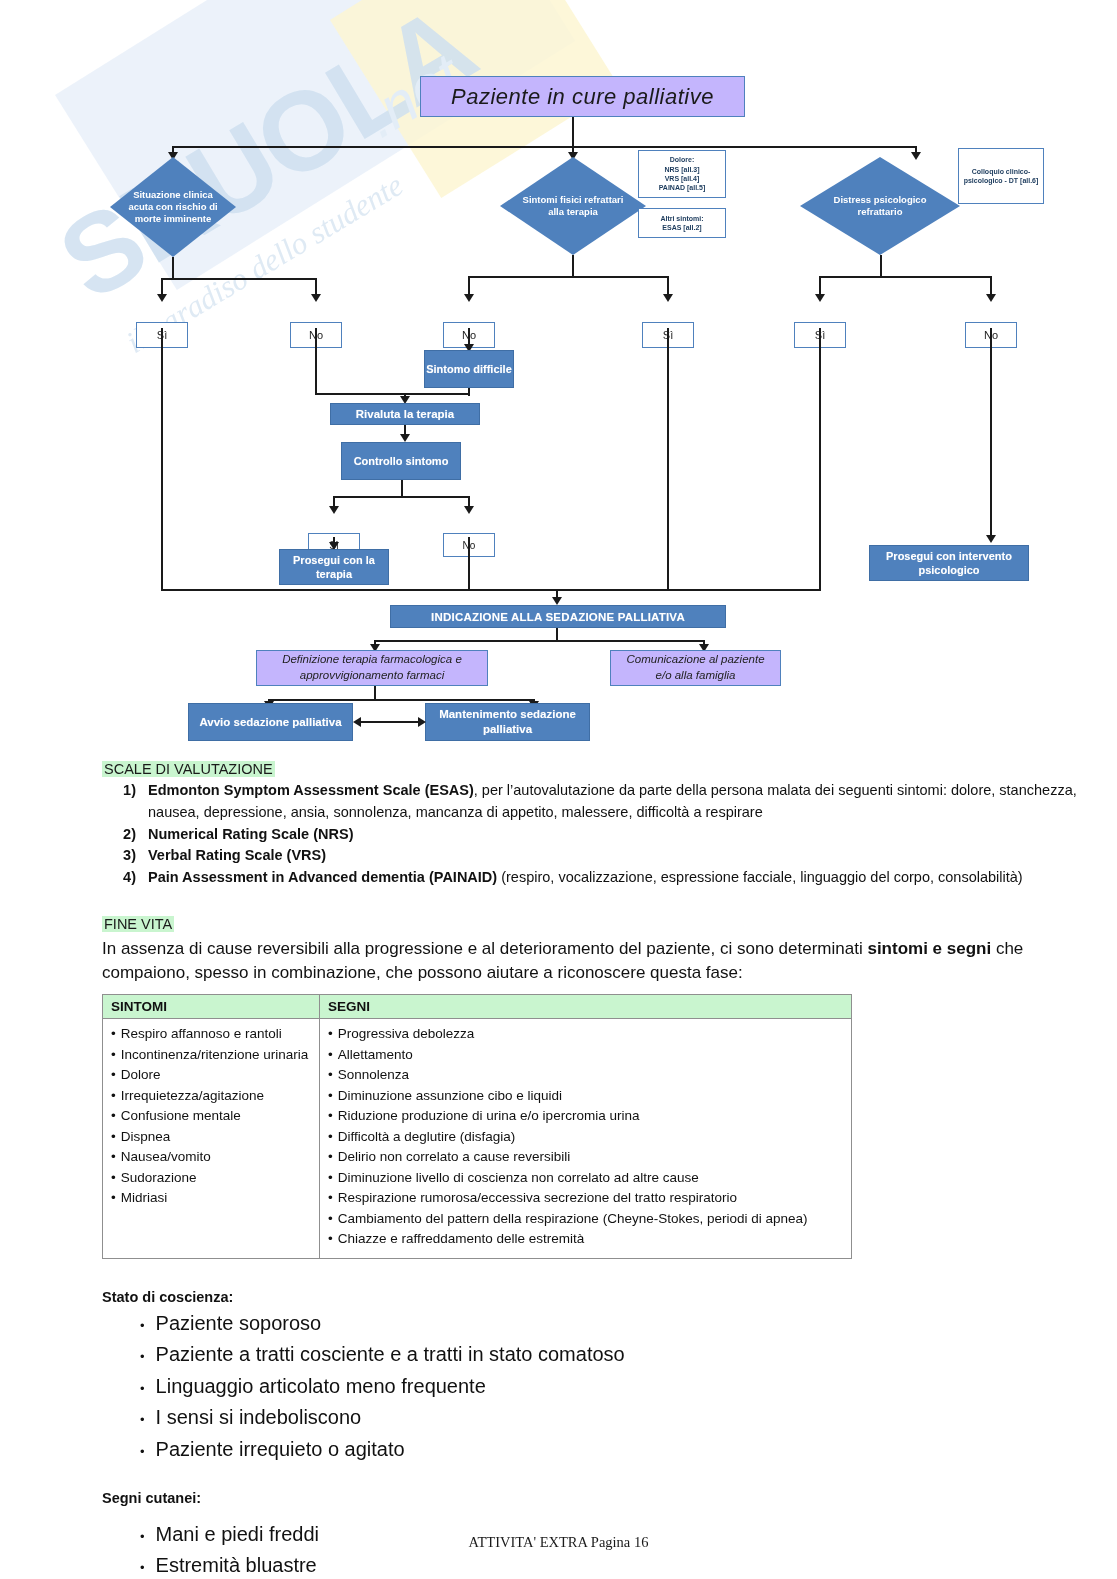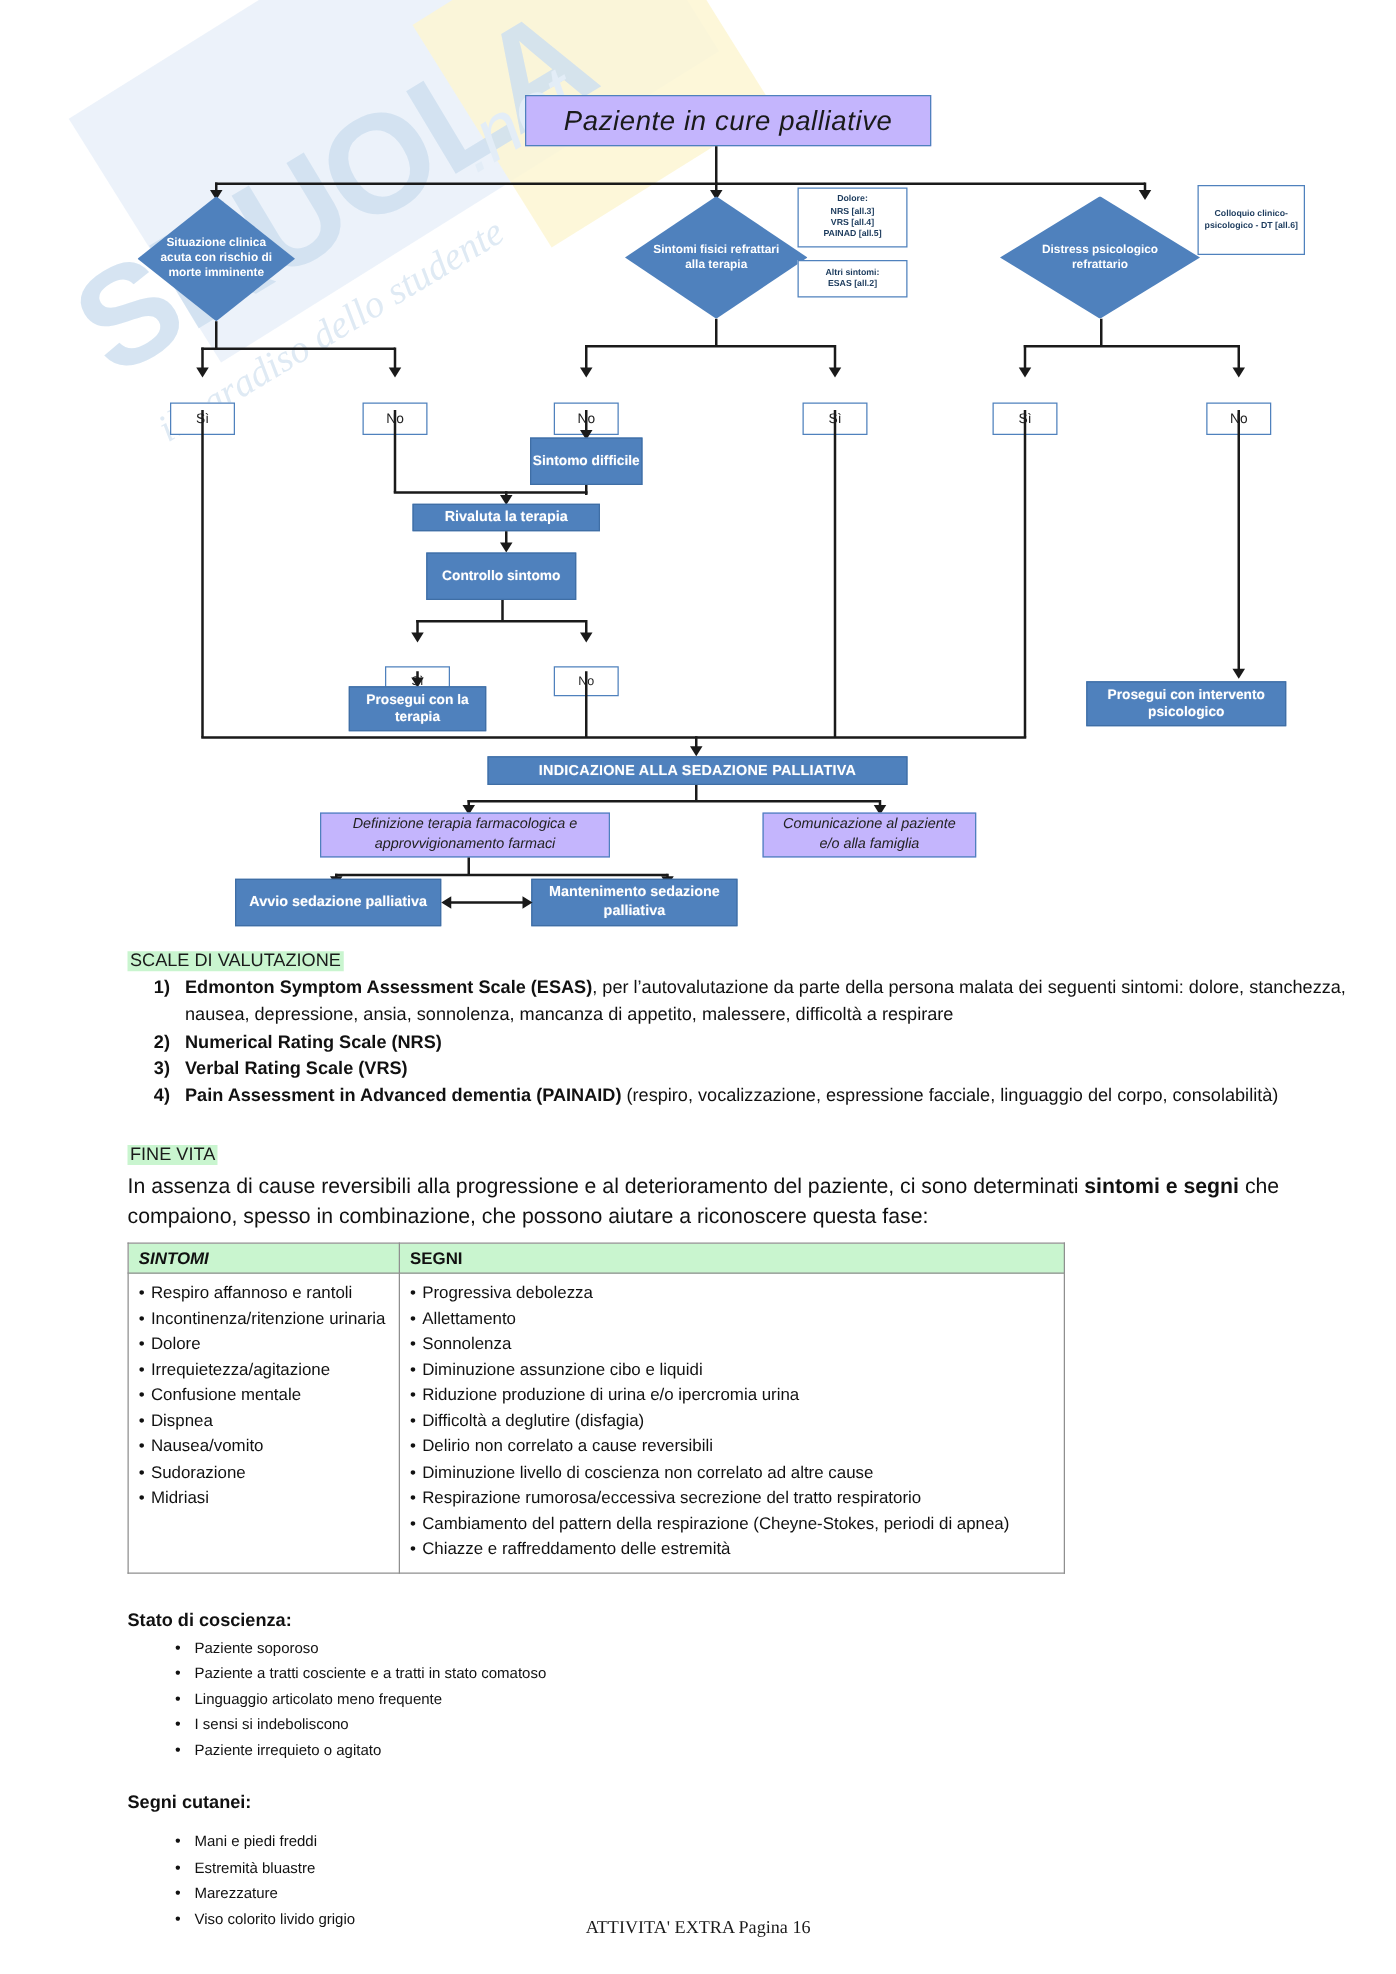--- a/index.html
+++ b/index.html
@@ -76,21 +76,21 @@
         font-size:13.5px;}
   table.fv th{background:#c9f5cf;border:1px solid #8f8f8f;text-align:left;
         padding:4px 8px;font-weight:bold;font-size:13.5px;}
   table.fv td{border:1px solid #8f8f8f;vertical-align:top;padding:5px 8px 8px 8px;}
   table.fv td ul{margin:0;padding:0;list-style:none;}
   table.fv td ul li{line-height:1.52;white-space:nowrap;}
   table.fv td ul li:before{content:"\2022";margin-right:5px;}
 
   .sub-h{font-size:14.5px;font-weight:bold;margin-left:102px;}
   ul.dots{margin:0 0 0 140px;padding:0;list-style:none;}
-  ul.dots li{font-size:12px;line-height:1.58;}
+  ul.dots li{font-size:20px;line-height:1.58;}
   ul.dots li:before{content:"\2022";margin-right:11px;font-size:13px;}
 
   #footer{position:absolute;left:0;top:1534px;width:1117px;text-align:center;
         font-family:"Liberation Serif",serif;font-size:14.5px;color:#1a1a1a;z-index:3;}
 </style>
 </head>
 <body>
 
 <div id="watermark">
   <div class="wm-blue"></div>
@@ -257,21 +257,21 @@
   </ol>
 
   <div class="sec" style="margin-top:26px;">
     <span class="hl">FINE VITA</span>
   </div>
   <p class="para" style="margin-top:4px;"><span>In assenza di cause reversibili alla progressione e al deterioramento del paziente, ci sono determinati </span><b>sintomi e segni</b><span> che compaiono, spesso in combinazione, che possono aiutare a riconoscere questa fase:</span></p>
 
   <table class="fv" style="margin-top:8px;">
     <thead>
       <tr>
-        <th style="width:200px;font-style:italic;">SINTOMI</th>
+        <th style="width:200px;">SINTOMI</th>
         <th>SEGNI</th>
       </tr>
     </thead>
     <tbody>
       <tr>
         <td>
           <ul id="col-sintomi">
               <li>Respiro affannoso e rantoli</li>
               <li>Incontinenza/ritenzione urinaria</li>
               <li>Dolore</li>

